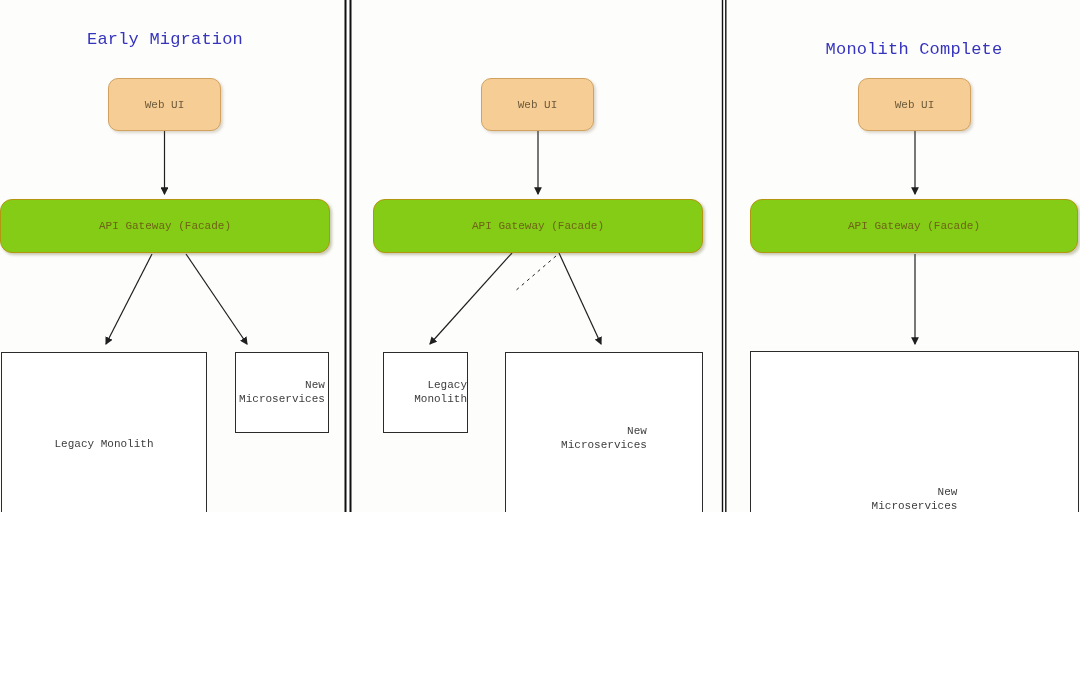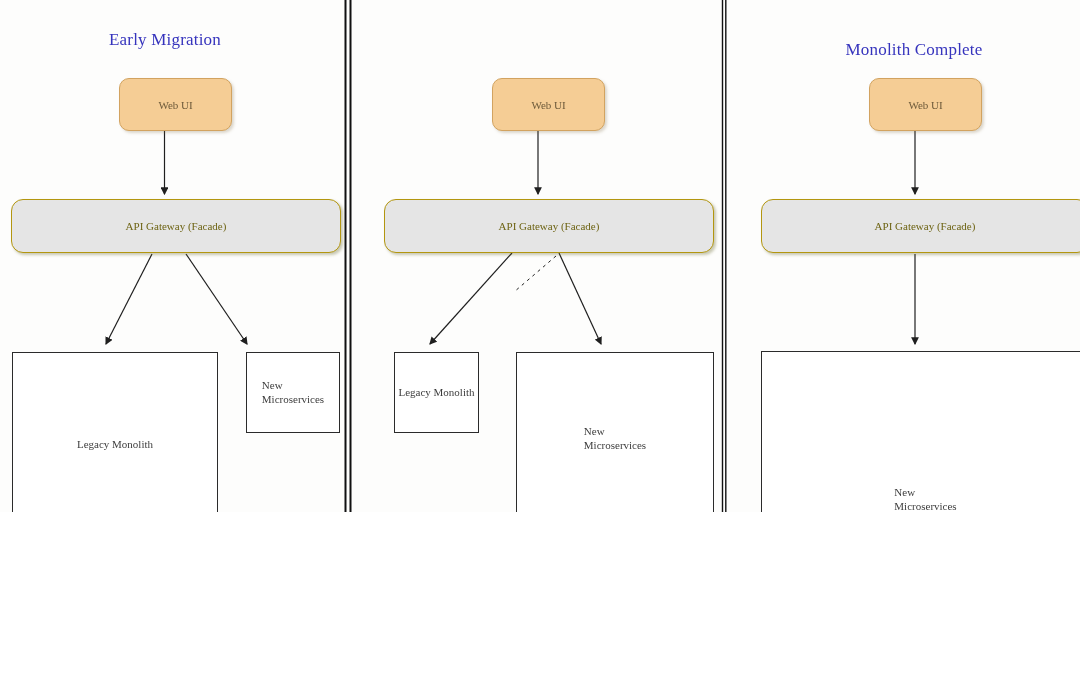--- a/index.html
+++ b/index.html
@@ -1,58 +1,57 @@
 <!DOCTYPE html>
 <html><head>
 <meta charset="utf-8">
 <style>
   html,body{margin:0;padding:0;background:#ffffff;}
   .canvas{
     position:relative;
     width:1080px;height:512px;
     background:#fdfdfc;
     overflow:hidden;
-    font-family:Liberation Serif, serif;
+    font-family:Liberation Mono, monospace;
   }
   .edges{position:absolute;left:0;top:0;width:1080px;height:687px;pointer-events:none;}
 
   .title{
     position:absolute;margin:0;
     text-align:center;
     font-size:17px;font-weight:400;
     color:#3634bd;
     letter-spacing:.2px;
   }
   .t1{left:0;   width:330px; top:30px;}
   .t2{left:373px;width:330px; top:40px;}
   .t3{left:748px;width:332px; top:40px;}
 
   .node{
     position:absolute;
     display:flex;align-items:center;justify-content:center;
-    text-align:left;
+    text-align:right;
     font-size:11px;
     box-sizing:border-box;
-    margin-left:11px;
   }
   .webui{
     width:113px;height:53px;
     background:#f5cd95;
     border:1px solid #d2a360;
     border-radius:10px;
     color:#6d5a3a;
     box-shadow:2px 2px 3px rgba(120,100,60,.25);
   }
   .w1{left:108px;top:78px;}
   .w2{left:481px;top:78px;}
   .w3{left:858px;top:78px;}
 
   .gateway{
     height:54px;
-    background:#e5e5e5;
+    background:#84cc16;
     border:1px solid #b3960f;
     border-radius:12px;
     color:#6e6414;
     box-shadow:2px 2px 3px rgba(100,100,40,.35);
   }
   .g1{left:0;   top:199px;width:330px;}
   .g2{left:373px;top:199px;width:330px;}
   .g3{left:750px;top:199px;width:328px;}
 
   .plain{

